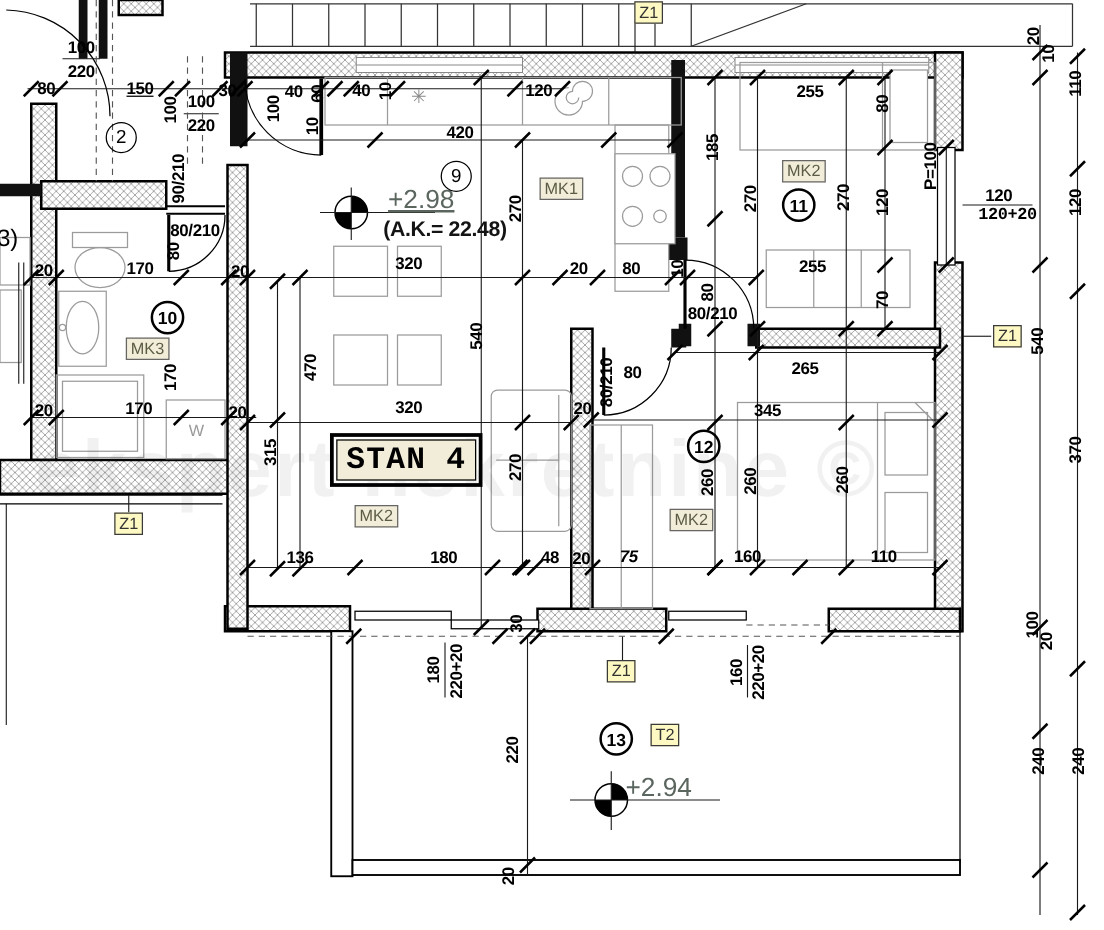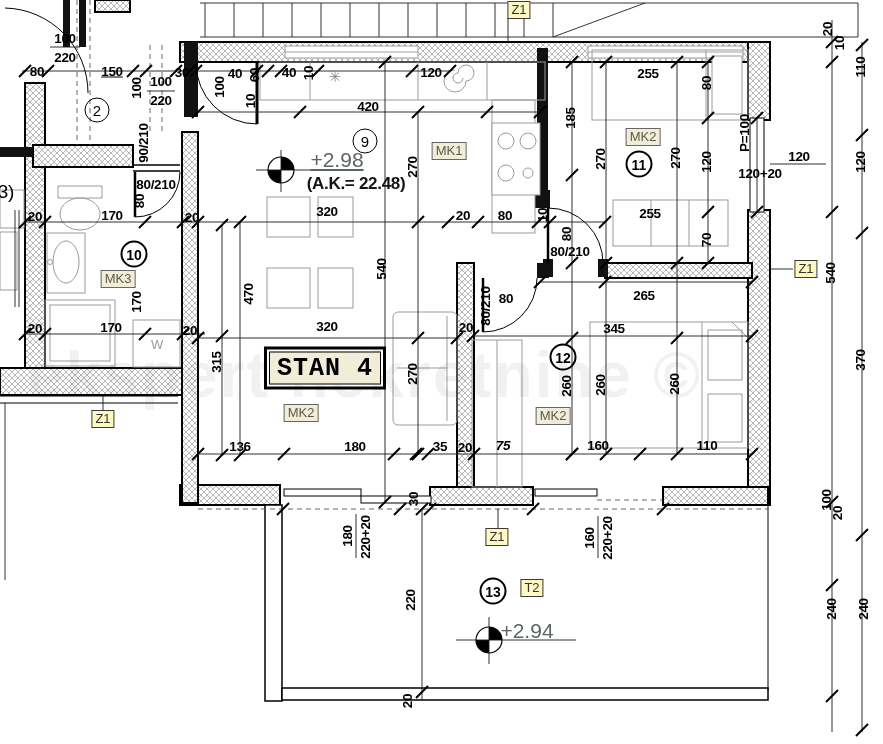--- a/index.html
+++ b/index.html
@@ -342,35 +342,35 @@
       <div class="lbl r" style="left: 675px; top: 158px;">270</div>
       <div class="lbl r" style="left: 706px; top: 83px;">80</div>
       <div class="lbl r" style="left: 706px; top: 162px;">120</div>
       <div class="lbl r" style="left: 706px; top: 240px;">70</div>
       <div class="lbl r" style="left: 744px; top: 133px;">P=100</div>
       <div class="lbl r" style="left: 860px; top: 67px;">110</div>
       <div class="lbl r" style="left: 860px; top: 162px;">120</div>
       <div class="lbl r" style="left: 827px; top: 29px;">20</div>
       <div class="lbl r" style="left: 839px; top: 43px;">10</div>
       <div class="lbl" style="left: 799px; top: 156px;">120</div>
-      <div class="lbl" style="left: 760px; top: 173px;">120+20</div>
+      <div class="lbl" style="left: 806px; top: 173px; font-family: Liberation Mono, monospace;">120+20</div>
       <div class="lbl" style="left: 650px; top: 213px;">255</div>
       <div class="lbl r" style="left: 566px; top: 234px;">80</div>
       <div class="lbl" style="left: 644px; top: 295px;">265</div>
       <div class="lbl" style="left: 614px; top: 328px;">345</div>
       <div class="lbl r" style="left: 830px; top: 273px;">540</div>
       <div class="lbl r" style="left: 860px; top: 360px;">370</div>
       <div class="lbl r" style="left: 566px; top: 386px;">260</div>
       <div class="lbl r" style="left: 600px; top: 385px;">260</div>
       <div class="lbl r" style="left: 674px; top: 384px;">260</div>
       <div class="lbl" style="left: 598px; top: 445px;">160</div>
       <div class="lbl" style="left: 707px; top: 445px;">110</div>
       <div class="lbl" style="left: 503px; top: 445px; font-style: italic;">75</div>
       <div class="lbl" style="left: 465px; top: 447px;">20</div>
-      <div class="lbl" style="left: 440px; top: 446px;">35</div>
+      <div class="lbl" style="left: 440px; top: 446px;">48</div>
       <div class="lbl" style="left: 240px; top: 446px;">136</div>
       <div class="lbl" style="left: 355px; top: 446px;">180</div>
       <div class="lbl" style="left: 466px; top: 327px;">20</div>
       <div class="lbl" style="left: 506px; top: 298px;">80</div>
       <div class="lbl r" style="left: 412px; top: 167px;">270</div>
       <div class="lbl r" style="left: 412px; top: 374px;">270</div>
       <div class="lbl r" style="left: 381px; top: 269px;">540</div>
       <div class="lbl r" style="left: 248px; top: 294px;">470</div>
       <div class="lbl r" style="left: 216px; top: 362px;">315</div>
       <div class="lbl" style="left: 327px; top: 326px;">320</div>

